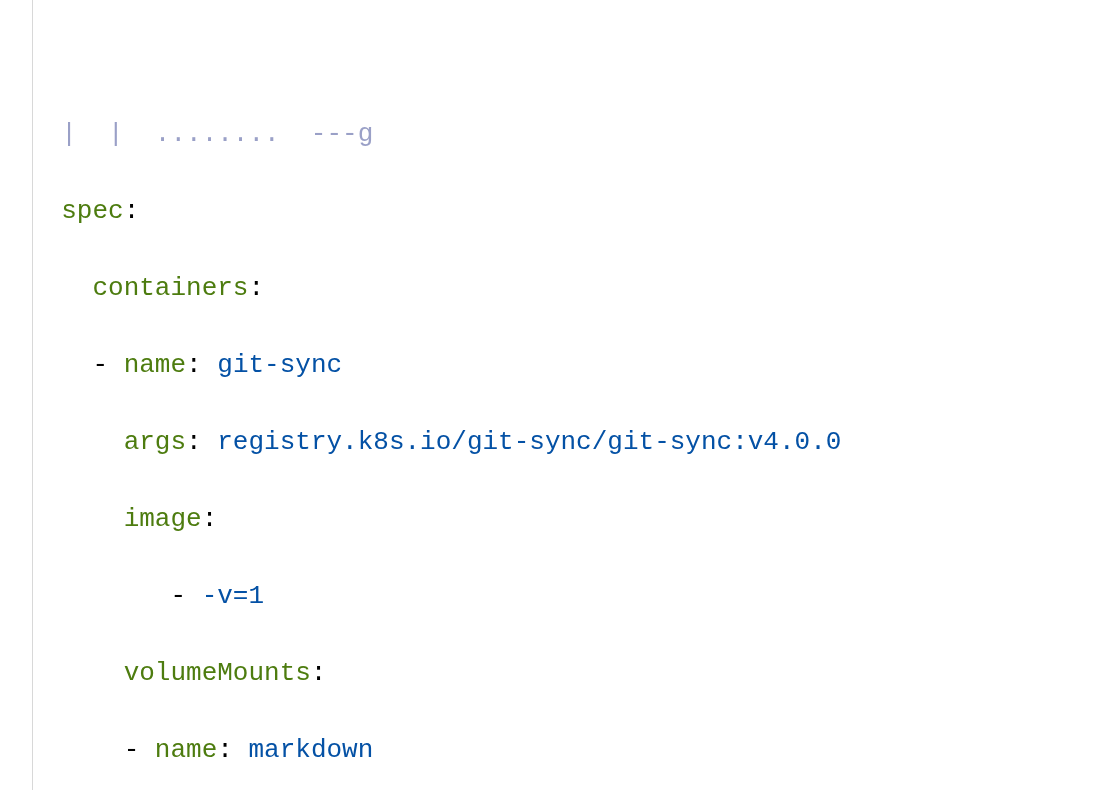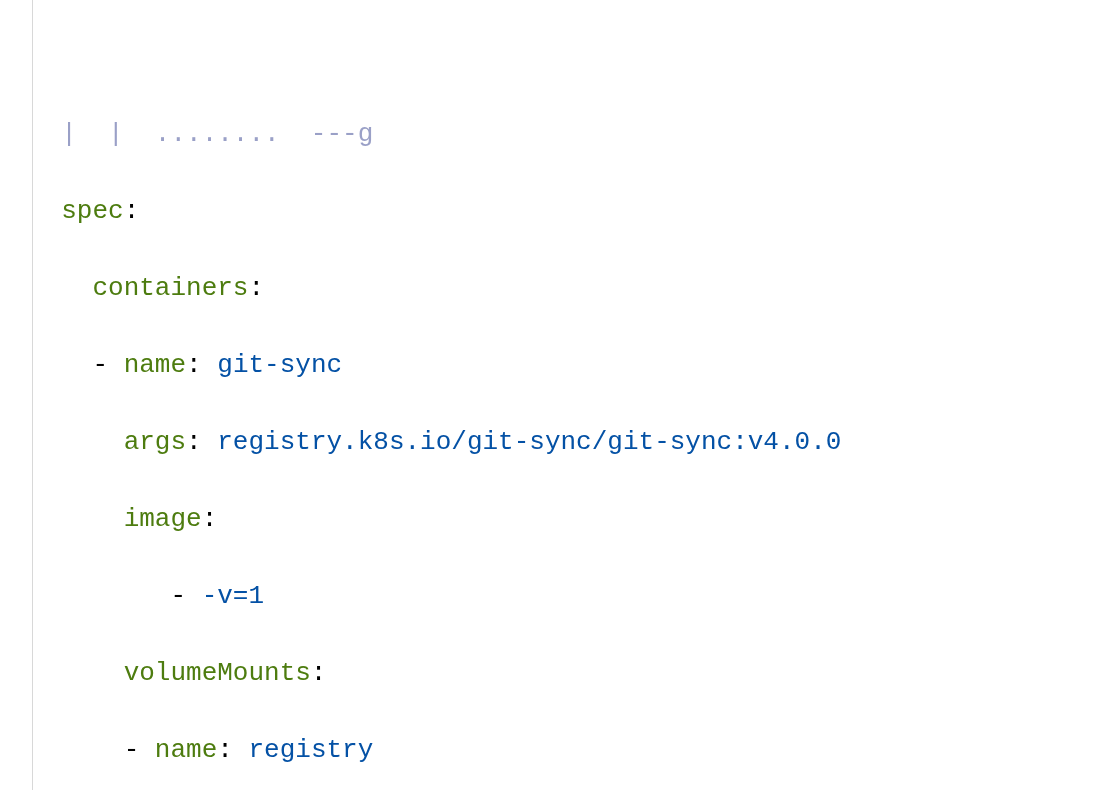--- a/index.html
+++ b/index.html
@@ -41,21 +41,21 @@
   <div class="guide-col g0"></div>
 
 <span class="line"><span class="faded">  |  |  ........  ---g</span></span>
 <span class="line">  <span class="key">spec</span><span class="punct">:</span></span>
 <span class="line">    <span class="key">containers</span><span class="punct">:</span></span>
 <span class="line">    <span class="dash">-</span> <span class="key">name</span><span class="punct">:</span> <span class="val-plain">git-sync</span></span>
 <span class="line">      <span class="key">args</span><span class="punct">:</span> <span class="val-plain">registry.k8s.io/git-sync/git-sync:v4.0.0</span></span>
 <span class="line">      <span class="key">image</span><span class="punct">:</span></span>
 <span class="line">         <span class="dash">-</span> <span class="val-plain">-v=1</span></span>
 <span class="line">      <span class="key">volumeMounts</span><span class="punct">:</span></span>
-<span class="line">      <span class="dash">-</span> <span class="key">name</span><span class="punct">:</span> <span class="val-plain">registry</span></span>
+<span class="line">      <span class="dash">-</span> <span class="key">name</span><span class="punct">:</span> <span class="val-plain">markdown</span></span>
 
 
 
 
 
 
 
 
 </div>
 

